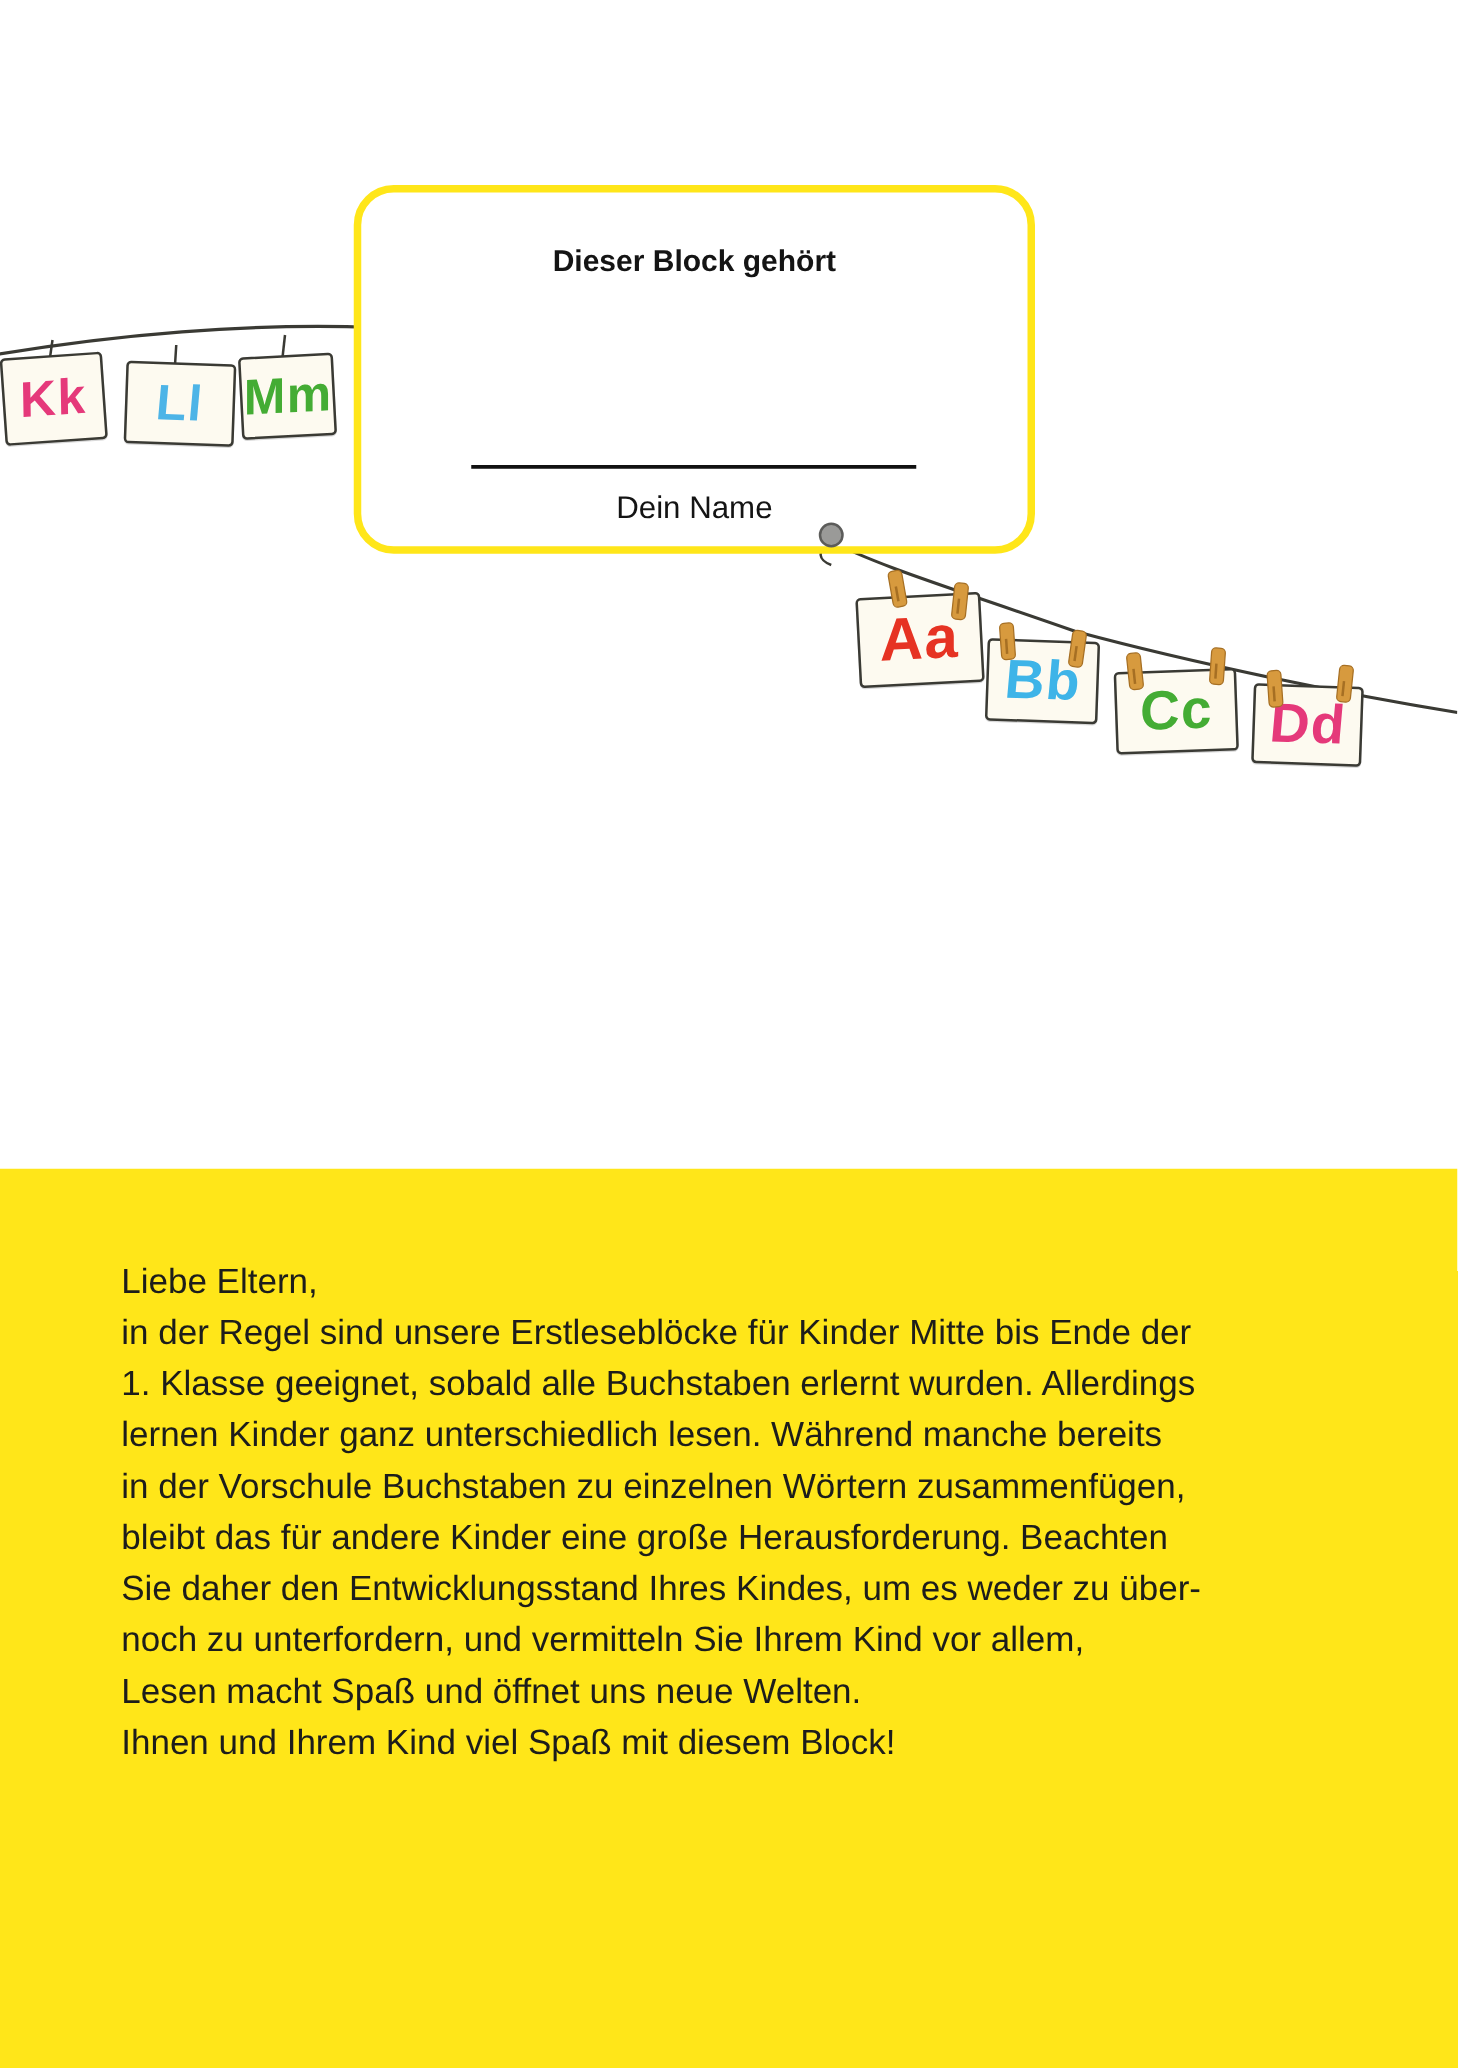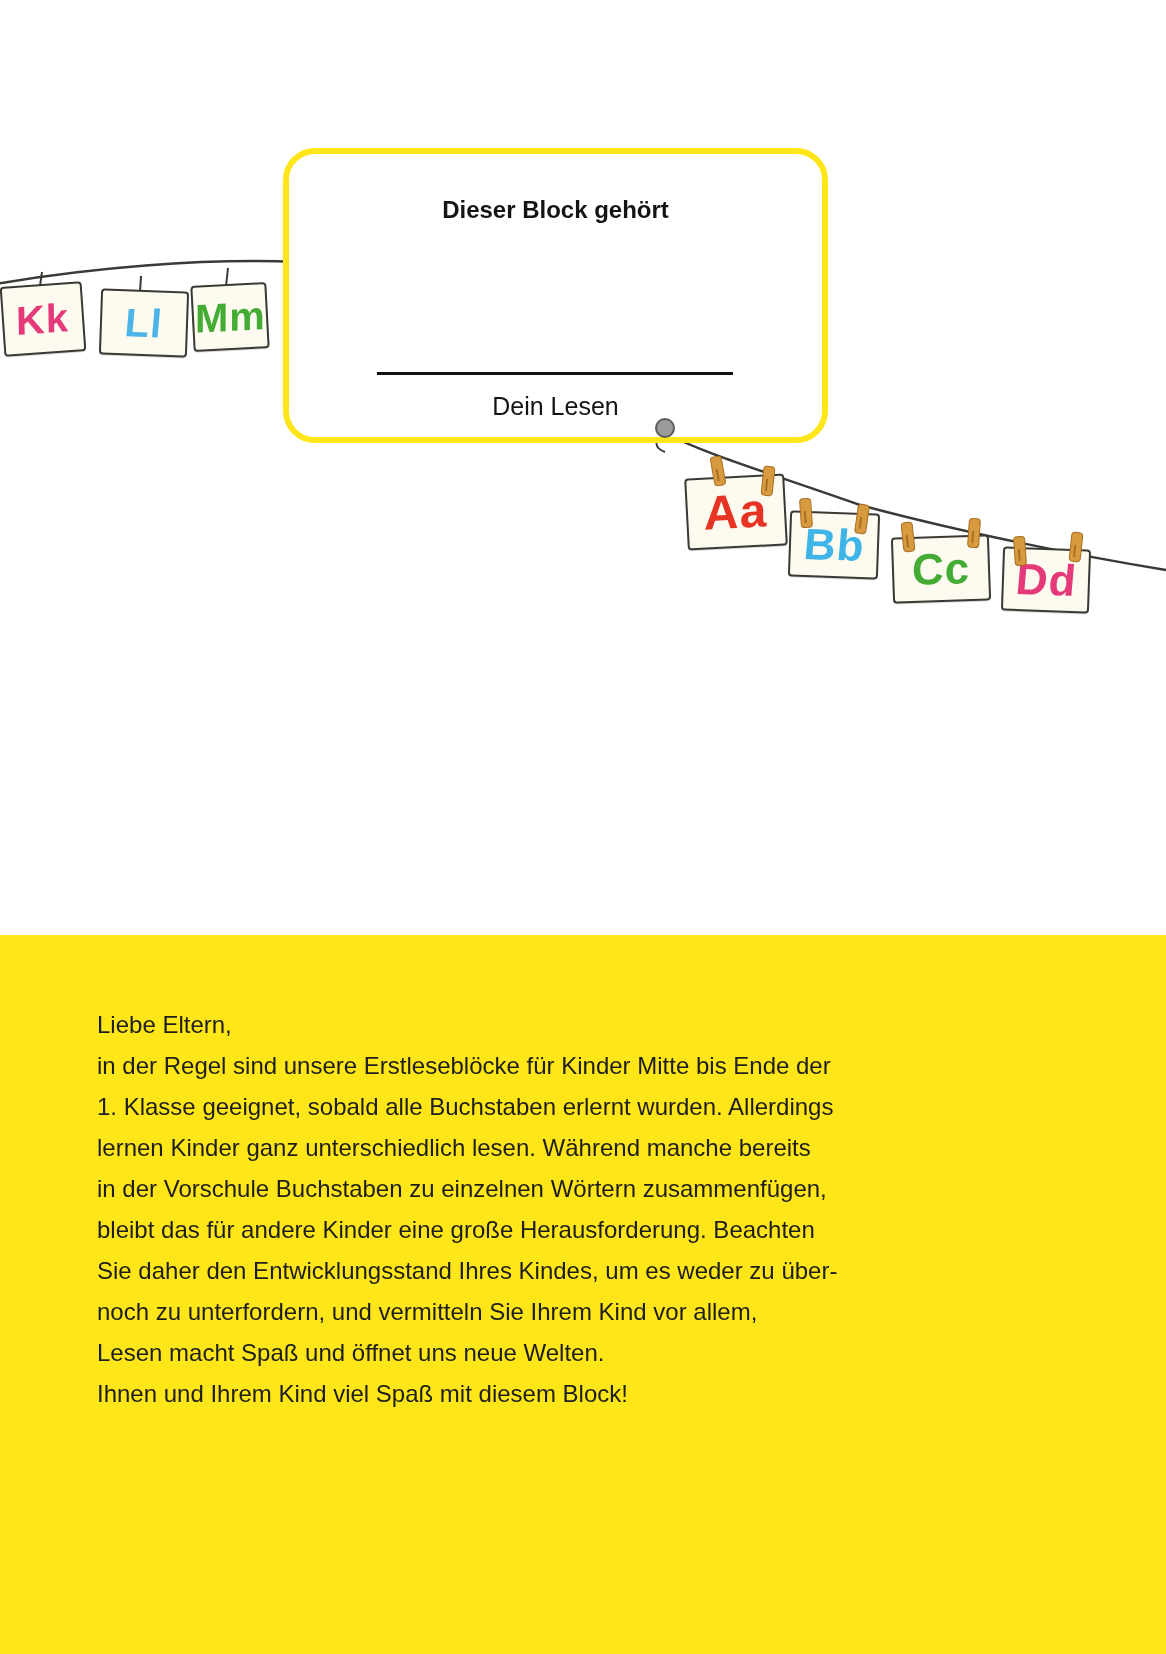--- a/index.html
+++ b/index.html
@@ -125,21 +125,21 @@
     position: absolute;
     left: 0; top: 935px;
     width: 1166px; height: 719px;
     background: #ffe619;
     z-index: 0;
   }
   .parent-note {
     position: absolute;
     left: 97px; top: 1004px;
     width: 950px;
-    font-size: 24px;
+    font-size: 28px;
     line-height: 41px;
     white-space: pre-line;
     color: #1d1d1b;
     z-index: 2;
   }
 </style>
 </head>
 <body>
 
 <div class="page">
@@ -183,21 +183,21 @@
   <div class="pin pin-b1"></div>
   <div class="pin pin-b2"></div>
   <div class="pin pin-c1"></div>
   <div class="pin pin-c2"></div>
   <div class="pin pin-d1"></div>
   <div class="pin pin-d2"></div>
 
   <div class="name-box">
     <div class="name-box-title">Dieser Block gehört</div>
     <div class="name-line"></div>
-    <div class="name-label">Dein Lesen</div>
+    <div class="name-label">Dein Name</div>
   </div>
 
   <div class="tack"></div>
 
   <div class="parent-note">Liebe Eltern,
 in der Regel sind unsere Erstleseblöcke für Kinder Mitte bis Ende der
 1. Klasse geeignet, sobald alle Buchstaben erlernt wurden. Allerdings
 lernen Kinder ganz unterschiedlich lesen. Während manche bereits
 in der Vorschule Buchstaben zu einzelnen Wörtern zusammenfügen,
 bleibt das für andere Kinder eine große Herausforderung. Beachten

